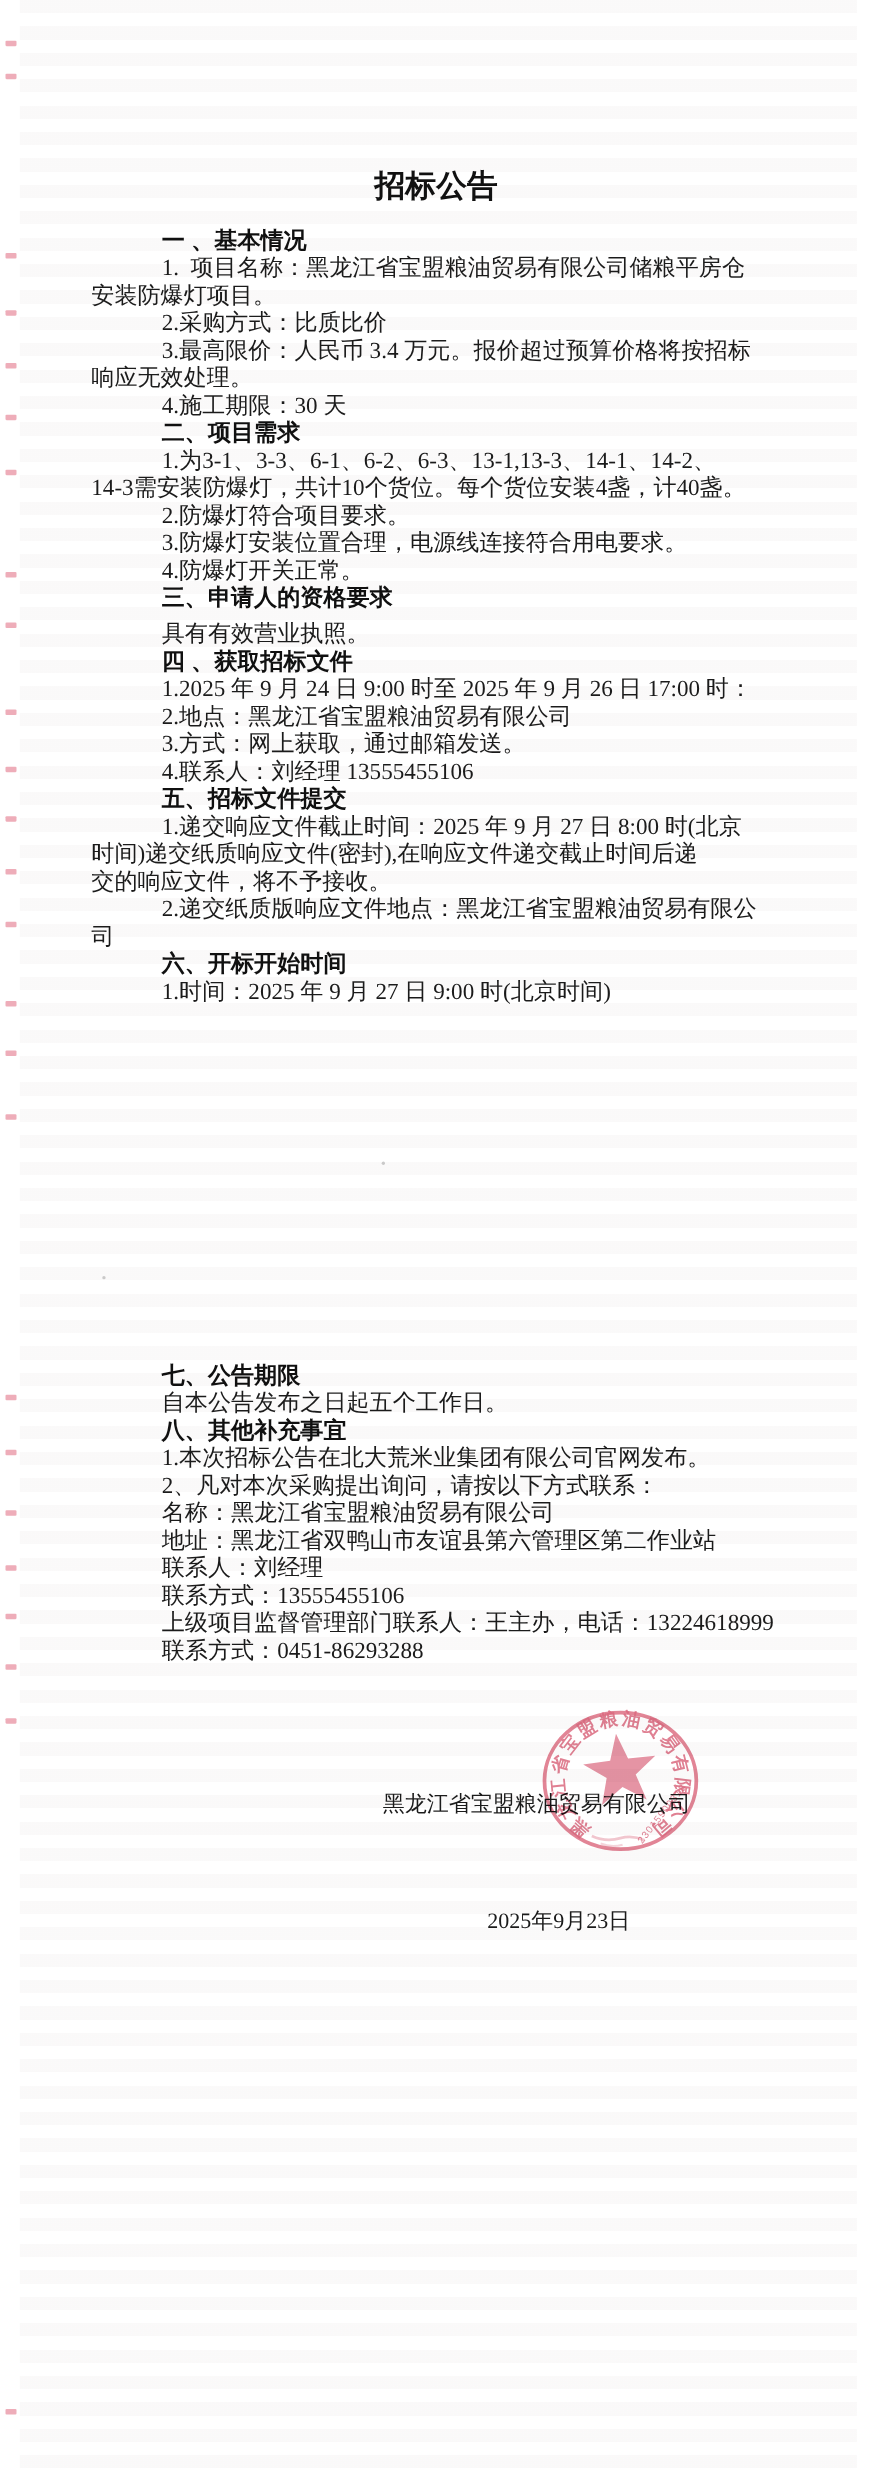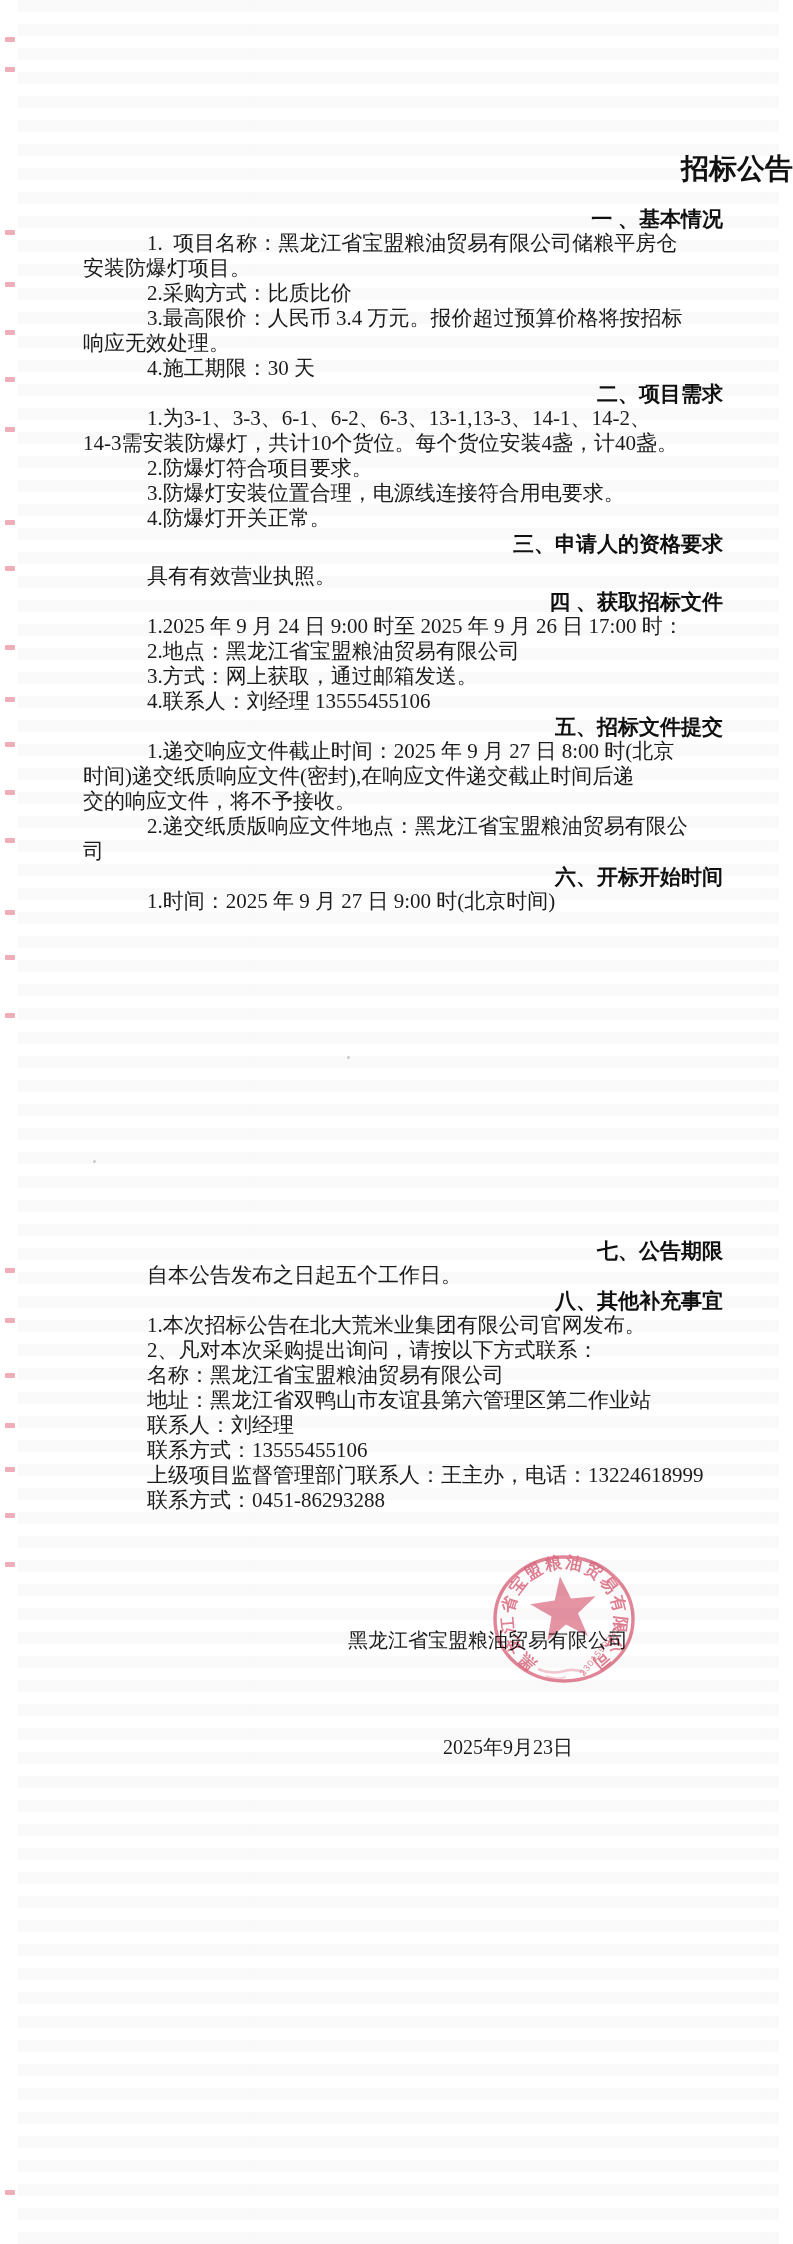--- a/index.html
+++ b/index.html
@@ -13,37 +13,37 @@
   
   .bands{
     position:absolute;left:18px;right:14px;top:0;bottom:0;
     background:repeating-linear-gradient(180deg,
       rgba(208,198,198,0.10) 0px, rgba(208,198,198,0.10) 12px,
       rgba(255,255,255,0) 12px, rgba(255,255,255,0) 24px);
     pointer-events:none;
   }
   .doc-title{
     position:absolute;top:150px;left:0;width:793px;
-    text-align:right;
+    text-align:center;
     font-family:"Liberation Sans",sans-serif;
     font-weight:bold;font-size:28px;color:#111;
     letter-spacing:0px;
   }
   .doc-body{
     position:absolute;left:83px;top:206px;width:640px;
   }
   .ln{
     white-space:pre;height:25px;line-height:25px;
     font-size:21px;color:#1b1b1b;
     font-family:"Liberation Serif",serif;
   }
   .ln.p,.ln.h{padding-left:64px;}
   .ln.h{
     font-family:"Liberation Sans",sans-serif;
-    font-weight:bold;color:#101010;text-align:right;
+    font-weight:bold;color:#101010;
   }
   .gap{width:100%;}
   .sig{
     position:absolute;color:#1b1b1b;
     font-family:"Liberation Serif",serif;
     font-size:20px;line-height:24px;white-space:pre;
   }
   .sig-company{left:348px;top:1628px;}
   .sig-date{left:443px;top:1735px;}
   .seal{

